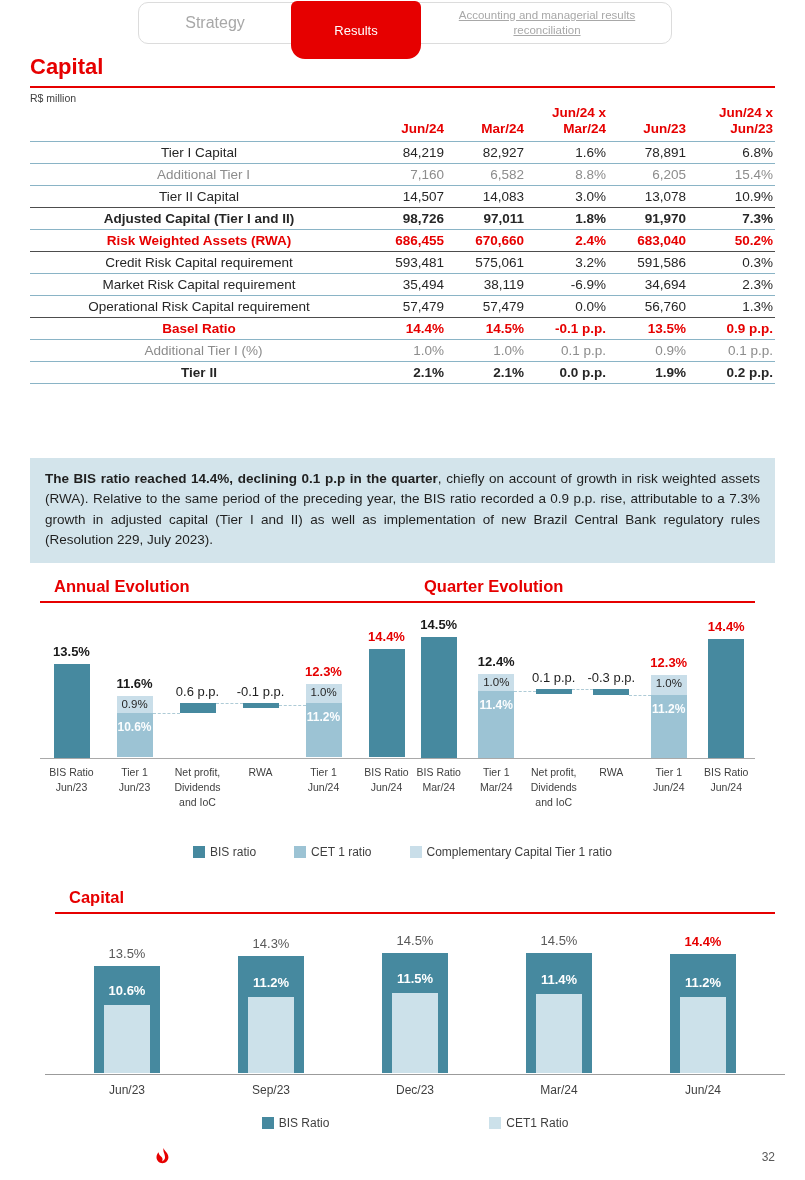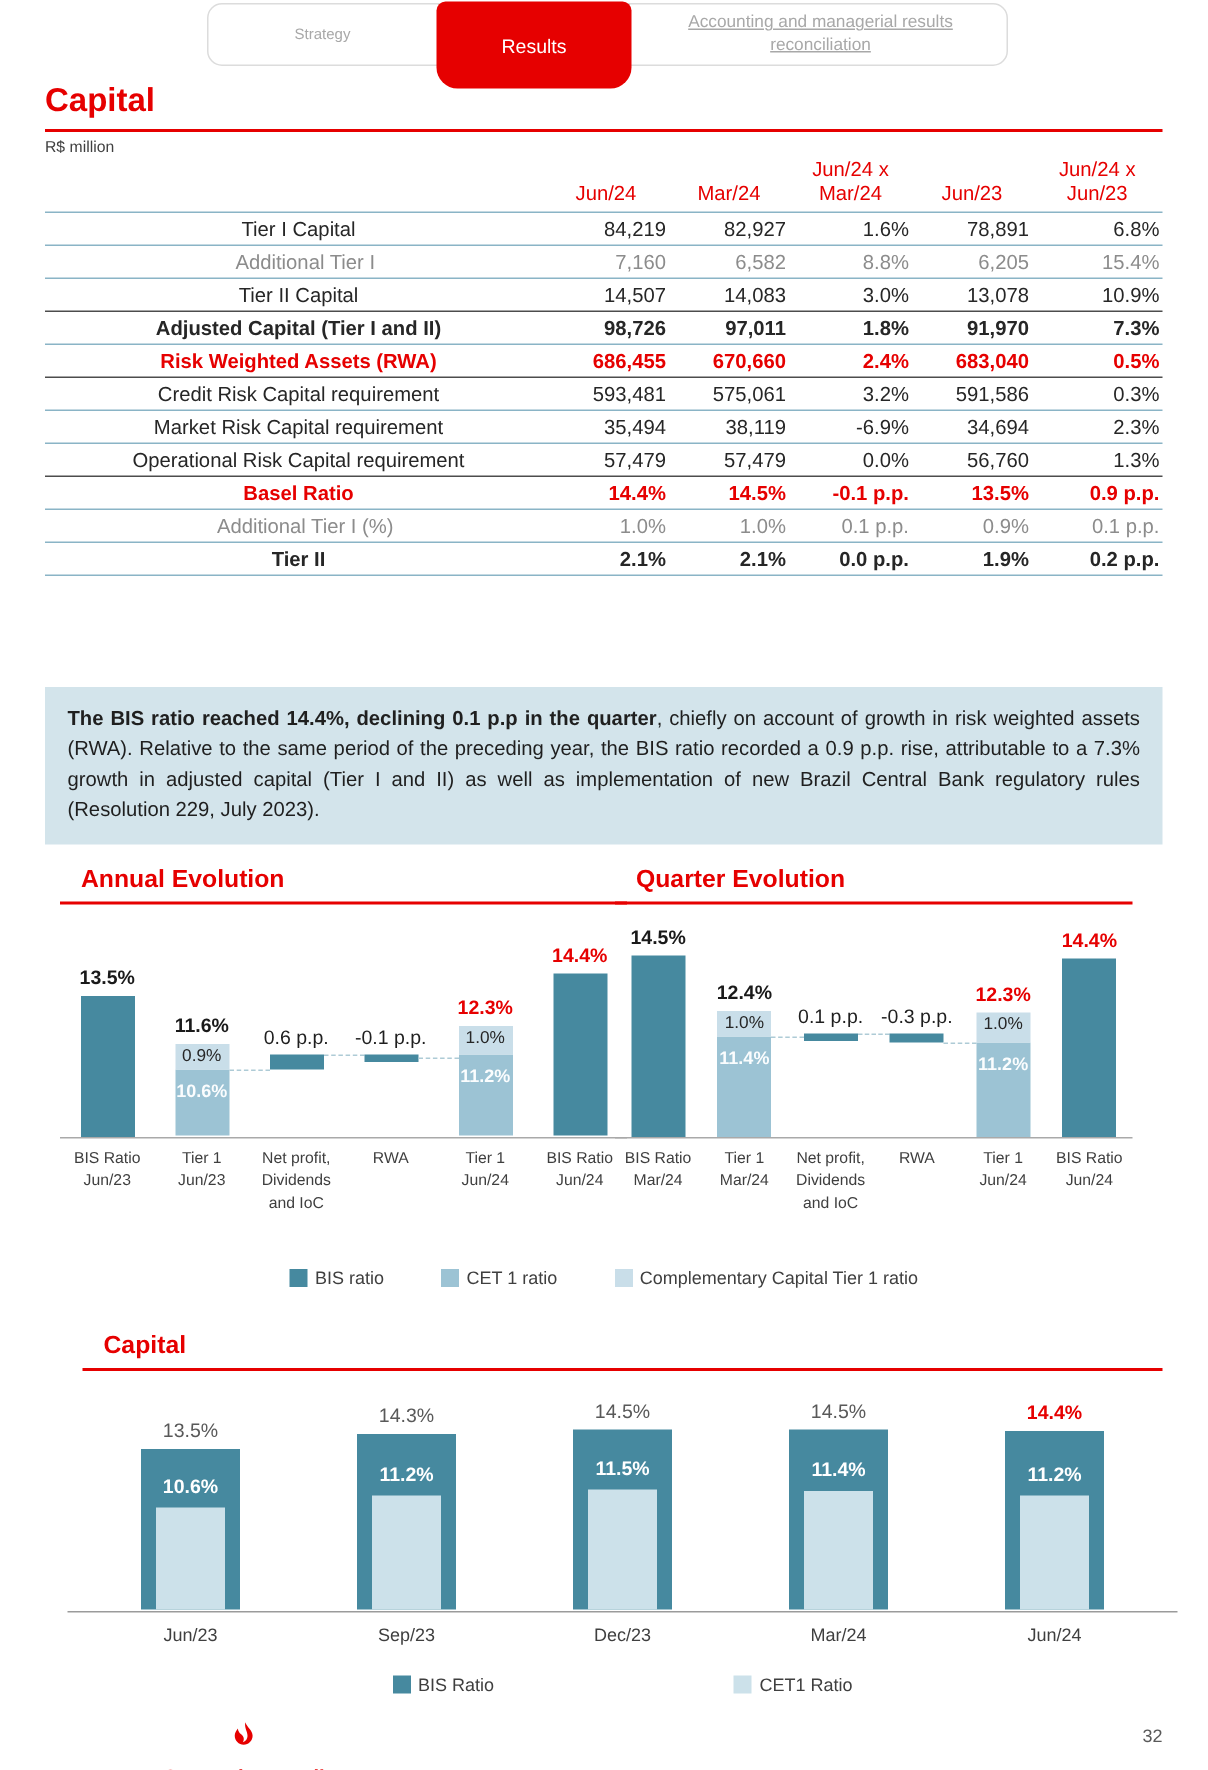--- a/index.html
+++ b/index.html
@@ -6,35 +6,35 @@
   html,body { background:#ffffff; }
   body {
     width:805px; height:1180px; position:relative; overflow:hidden;
     font-family:"Liberation Sans", sans-serif; color:#262626;
   }
 
   
   .tabbar { position:absolute; left:138px; top:2px; width:534px; height:42px;
             border:1.5px solid #DCDCDC; border-radius:10px; background:#fff; }
   .tab { position:absolute; top:0; height:100%; display:flex; align-items:center;
-         justify-content:center; text-align:center; font-size:10px; color:#A8A8A8; }
+         justify-content:center; text-align:center; font-size:16px; color:#A8A8A8; }
   .tab.strategy { left:0; width:152px; }
   .tab.results  { left:152px; top:-2px; width:130px; height:58px; background:#E60000;
                   color:#fff; border-radius:6px 6px 14px 14px; font-size:13px; }
   .tab.accounting { left:282px; width:252px; font-size:11.5px; line-height:1.3; padding:0 18px;text-decoration:underline; }
 
   
   .page-title { position:absolute; left:30px; top:54px; font-size:22px; font-weight:bold; color:#E60000; }
   .title-rule { position:absolute; left:30px; top:86px; width:745px; height:2px; background:#E60000; }
   .unit { position:absolute; left:30px; top:92px; font-size:10.5px; color:#404040; }
 
   
   .cap-table { position:absolute; left:30px; top:103px; width:745px; border-collapse:collapse;
                font-size:13.5px; table-layout:fixed; }
-  .cap-table th { color:#E60000; font-weight:normal; text-align:center; vertical-align:bottom;
+  .cap-table th { color:#E60000; font-weight:bold; text-align:right; vertical-align:bottom;
                   padding:2px 2px 5px 2px; line-height:1.15; white-space:pre-line; }
   .cap-table td { text-align:right; padding:2.5px 2px; line-height:16px; }
   .cap-table td.lbl { text-align:center; padding-left:8px; overflow:hidden; }
   tr.r-sub td { color:#8C8C8C; }
   tr.r-sub td.lbl { padding-left:17px; }
   tr.r-bold td { font-weight:bold; }
   tr.r-red td { font-weight:bold; color:#E60000; }
   .cap-table tbody td { border-top:1px solid #8AB4C6; }
   .cap-table tbody tr.dark-top td { border-top:1.5px solid #4D4D4D; }
   .cap-table tbody tr:last-child td { border-bottom:1px solid #8AB4C6; }
@@ -154,21 +154,21 @@
         <td>1.8%</td>
         <td>91,970</td>
         <td>7.3%</td>
       </tr>
       <tr class="r-red">
         <td class="lbl">Risk Weighted Assets (RWA)</td>
         <td>686,455</td>
         <td>670,660</td>
         <td>2.4%</td>
         <td>683,040</td>
-        <td>0.5%</td>
+        <td>50.2%</td>
       </tr>
       <tr class="r-normal dark-top">
         <td class="lbl">Credit Risk Capital requirement</td>
         <td>593,481</td>
         <td>575,061</td>
         <td>3.2%</td>
         <td>591,586</td>
         <td>0.3%</td>
       </tr>
       <tr class="r-normal">

